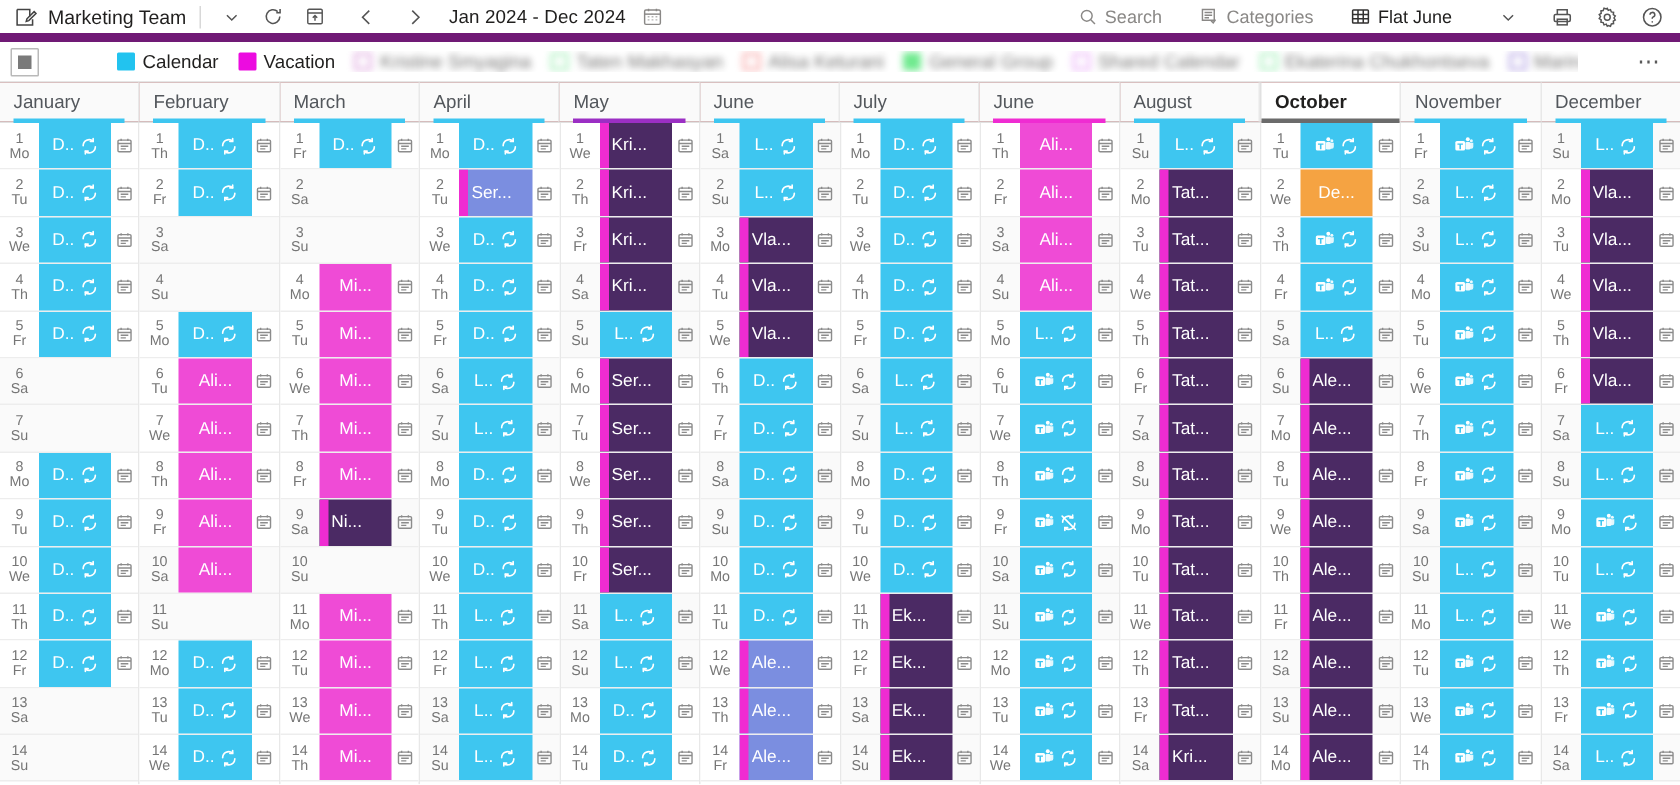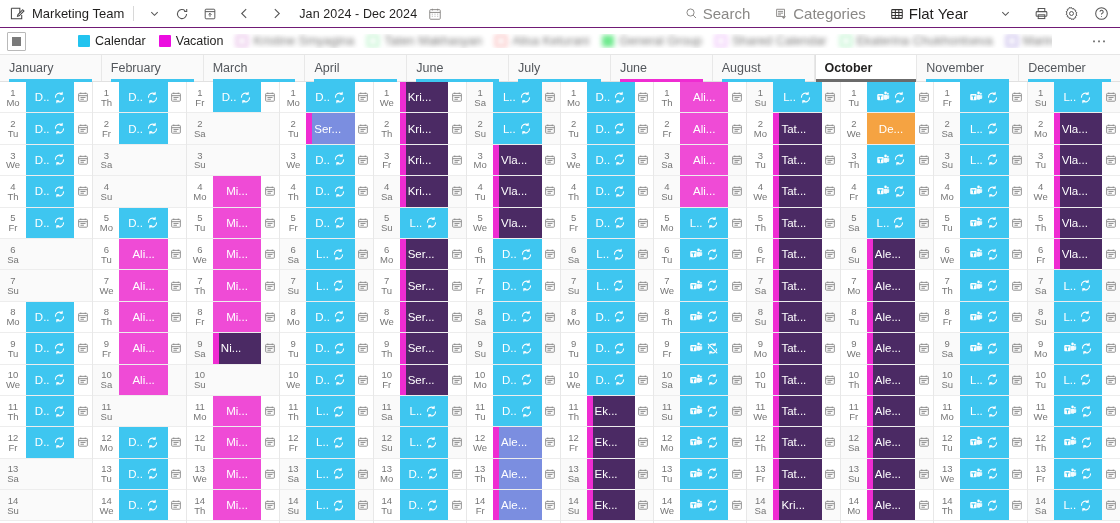--- a/index.html
+++ b/index.html
@@ -9,35 +9,35 @@
     background: #ffffff;
     overflow: hidden;
     -webkit-font-smoothing: antialiased;
   }
   .app { width: 1120px; height: 523px; display: flex; flex-direction: column; background:#fff; }
 
   
   .toolbar {
     height: 28px; flex: 0 0 28px;
     display: flex; align-items: center;
-    border-bottom: 1px solid #701a75;
+    border-bottom: 6px solid #701a75;
     background: #ffffff;
     padding: 0 8px 0 10px;
     font-size: 12.5px; color: #323130;
   }
   .tb-title { display: flex; align-items: center; gap: 7px; font-size: 13px; color:#201f1e; }
   .tb-sep { width: 1px; height: 15px; background: #d8d8d8; margin: 0 9px; }
   .tb-btn {
     display: flex; align-items: center; justify-content:center;
     height: 22px; min-width: 22px; padding: 0 3px;
     color: #5a5a5a; border-radius: 2px;
   }
   .tb-range { font-size: 12.5px; color:#201f1e; margin: 0 7px 0 12px; letter-spacing:.1px;}
   .tb-spacer { flex: 1; }
-  .tb-label { font-size: 15px; color: #8a8886; margin-left: 5px; }
+  .tb-label { font-size: 12px; color: #8a8886; margin-left: 5px; }
   .tb-label.dark { color: #201f1e; }
   .tb-item { display:flex; align-items:center; height:22px; padding:0 4px; margin-right: 4px; }
   .tb-item.wide { margin-right: 16px; }
   svg { display:block; }
 
   
   .legend {
     height: 27px; flex: 0 0 27px;
     display: flex; align-items: center;
     padding: 0 8px 0 7px;
@@ -211,21 +211,21 @@
       <span class="tb-label">Categories</span>
     </div>
 
     <div class="tb-item">
       <span>
         <svg width="14" height="14" viewBox="0 0 16 16" fill="none" stroke="#323130" stroke-width="1.15">
           <rect x="2" y="3" width="12" height="10" rx="0.6"></rect>
           <path d="M2 6.4h12M2 9.7h12M6.1 3v10M10.1 3v10"></path>
         </svg>
       </span>
-      <span class="tb-label dark">Flat Year</span>
+      <span class="tb-label dark">Flat June</span>
     </div>
 
     <div class="tb-btn" style="margin:0 6px 0 18px">
       <svg width="11" height="11" viewBox="0 0 12 12" fill="none" stroke="#555" stroke-width="1.1">
         <path d="M2.5 4.5L6 8l3.5-3.5"></path>
       </svg>
     </div>
 
     <div class="tb-btn" style="margin-left:8px">
       <svg width="15" height="15" viewBox="0 0 16 16" fill="none" stroke="#555" stroke-width="1.1">
@@ -307,20 +307,24 @@
       </div>
       <div class="month-head">
         <span style="position: absolute; left: 9px; right: 9px; bottom: -1px; height: 3px; background: rgb(62, 198, 240);"></span>
         <span>March</span>
       </div>
       <div class="month-head">
         <span style="position: absolute; left: 9px; right: 9px; bottom: -1px; height: 3px; background: rgb(62, 198, 240);"></span>
         <span>April</span>
       </div>
       <div class="month-head">
+        <span style="position: absolute; left: 9px; right: 9px; bottom: -1px; height: 3px; background: rgb(155, 47, 196);"></span>
+        <span>May</span>
+      </div>
+      <div class="month-head">
         <span style="position: absolute; left: 9px; right: 9px; bottom: -1px; height: 3px; background: rgb(62, 198, 240);"></span>
         <span>June</span>
       </div>
       <div class="month-head">
         <span style="position: absolute; left: 9px; right: 9px; bottom: -1px; height: 3px; background: rgb(62, 198, 240);"></span>
         <span>July</span>
       </div>
       <div class="month-head">
         <span style="position: absolute; left: 9px; right: 9px; bottom: -1px; height: 3px; background: rgb(239, 44, 210);"></span>
         <span>June</span>

